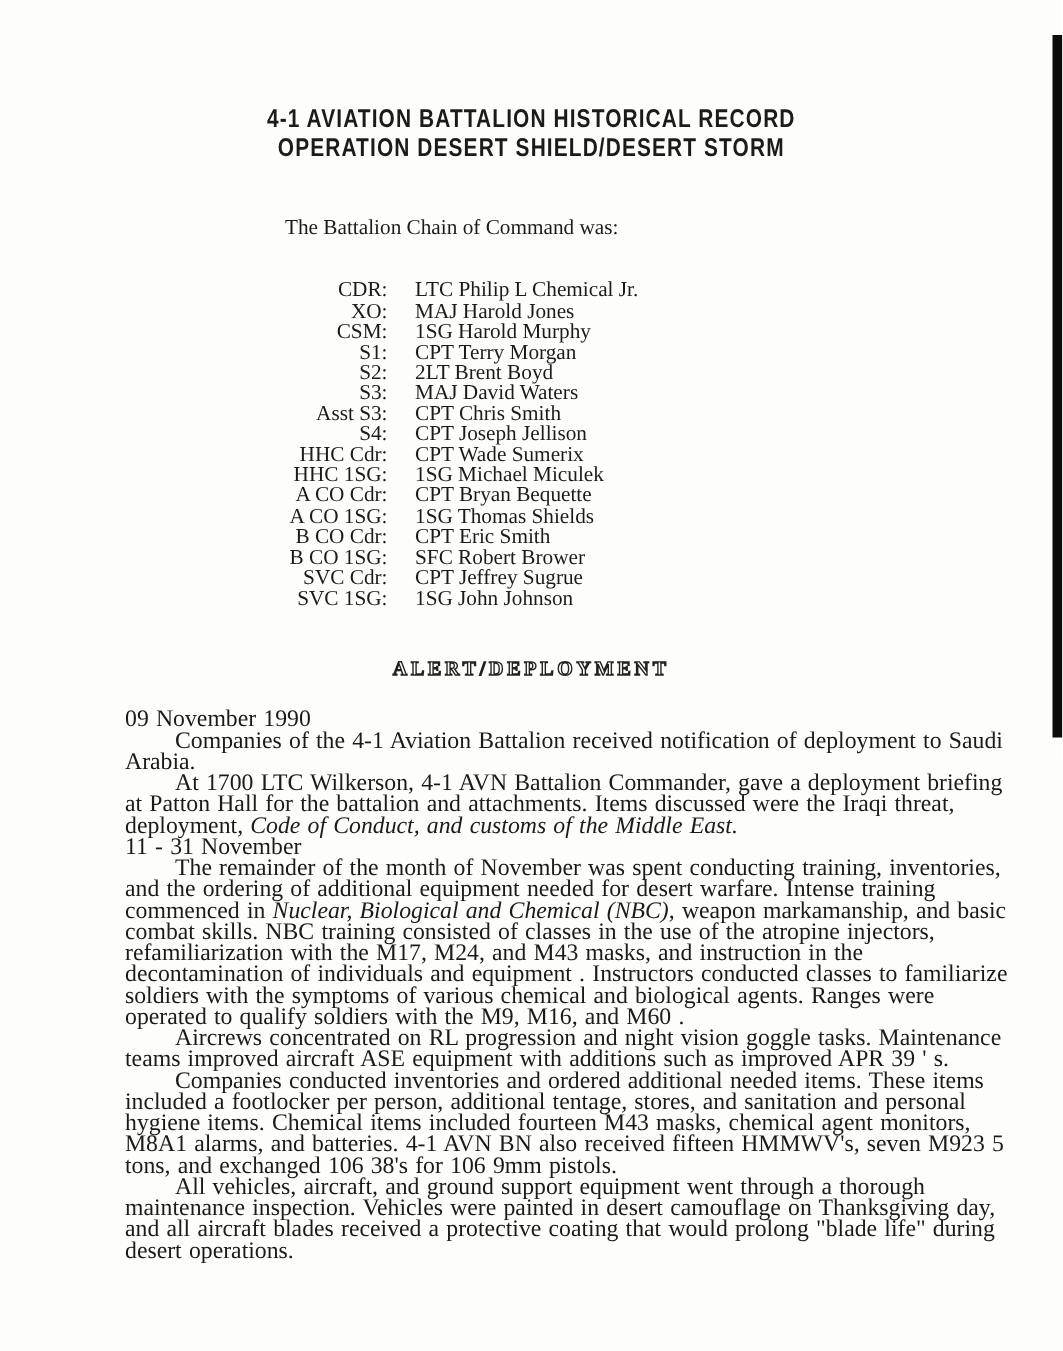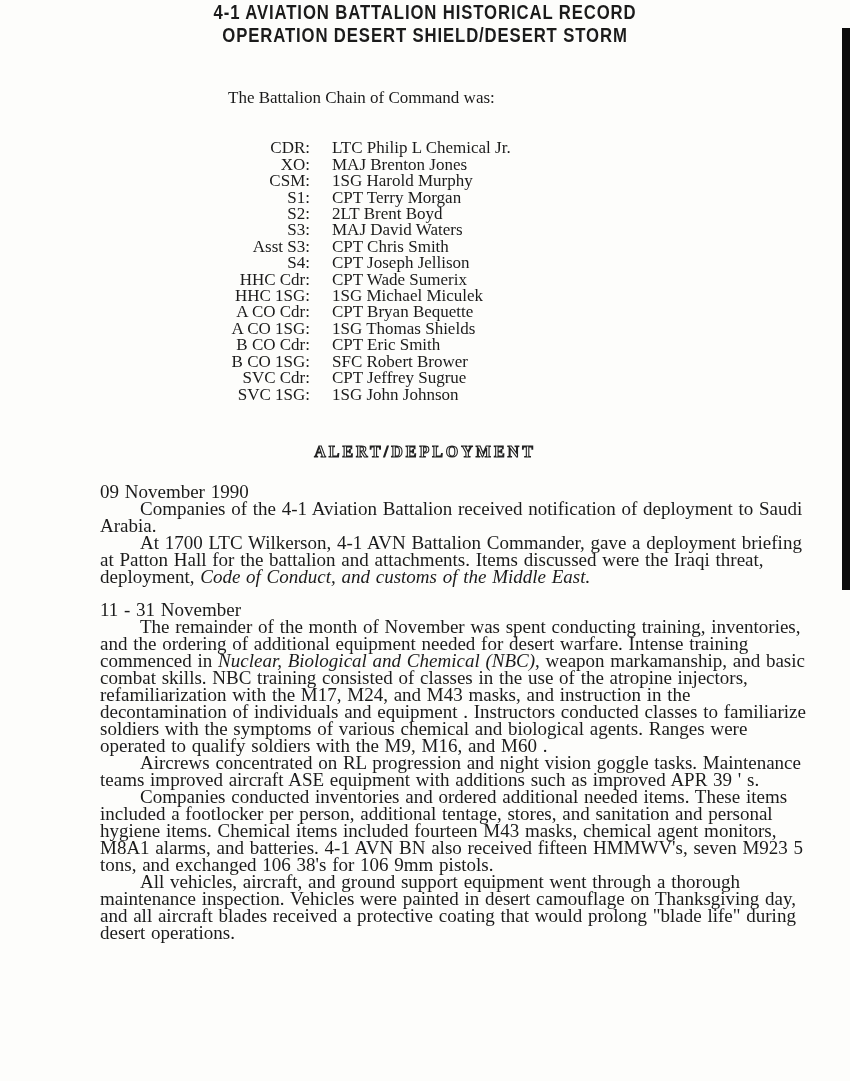--- a/index.html
+++ b/index.html
@@ -19,20 +19,21 @@
   .scan-bar {
     position: absolute;
     top: 28px;
     right: 0;
     width: 8px;
     height: 562px;
     background: #0d0d0d;
   }
 
   .title-block {
+    padding-top: 84px;
     text-align: center;
     font-family: "Liberation Sans", sans-serif;
     font-weight: bold;
   }
   .title-line {
     font-size: 19px;
     letter-spacing: 1px;
     line-height: 23px;
     transform: scale(0.88, 1.08);
     transform-origin: center;
@@ -60,21 +61,21 @@
     }
   }
 
   .body-text {
     margin: 22px 36px 0 100px;
     width: 714px;
     font-size: 19px;
     line-height: 17px;
     word-spacing: 1px;
   }
-  .section + .section { margin-top: 16px; }
+  .section + .section { }
   .date-heading { margin: 0; }
   .para { margin: 0; }
   .para.indent { text-indent: 40px; }
   .it { font-style: italic; }
 </style>
 </head>
 <body>
 
 <div class="page">
 
@@ -88,21 +89,21 @@
   <div class="chain">
     <div class="chain-heading">The Battalion Chain of Command was:</div>
     <div class="chain-list">
   <div class="chain-row">
     <span class="chain-role">CDR:</span>
     <span class="chain-name">LTC Philip L Chemical Jr.</span>
   </div>
 
   <div class="chain-row">
     <span class="chain-role">XO:</span>
-    <span class="chain-name">MAJ Brenton Jones</span>
+    <span class="chain-name">MAJ Harold Jones</span>
   </div>
 
   <div class="chain-row">
     <span class="chain-role">CSM:</span>
     <span class="chain-name">1SG Harold Murphy</span>
   </div>
 
   <div class="chain-row">
     <span class="chain-role">S1:</span>
     <span class="chain-name">CPT Terry Morgan</span>

